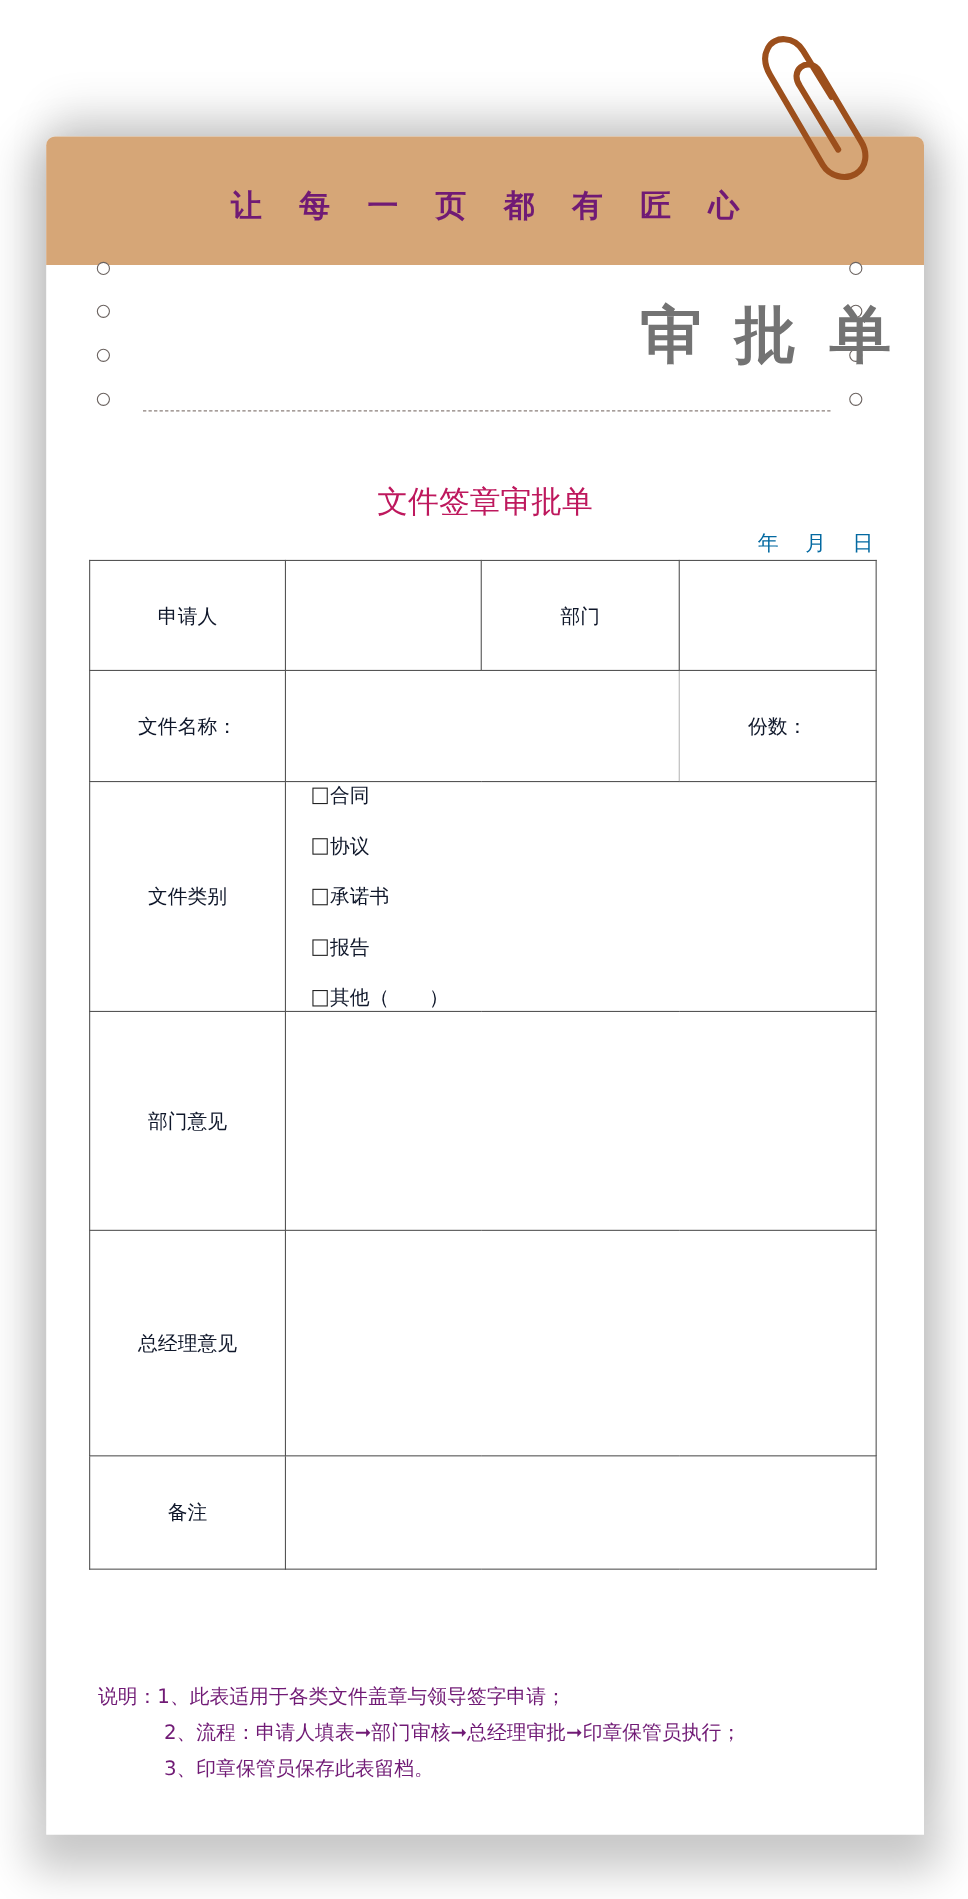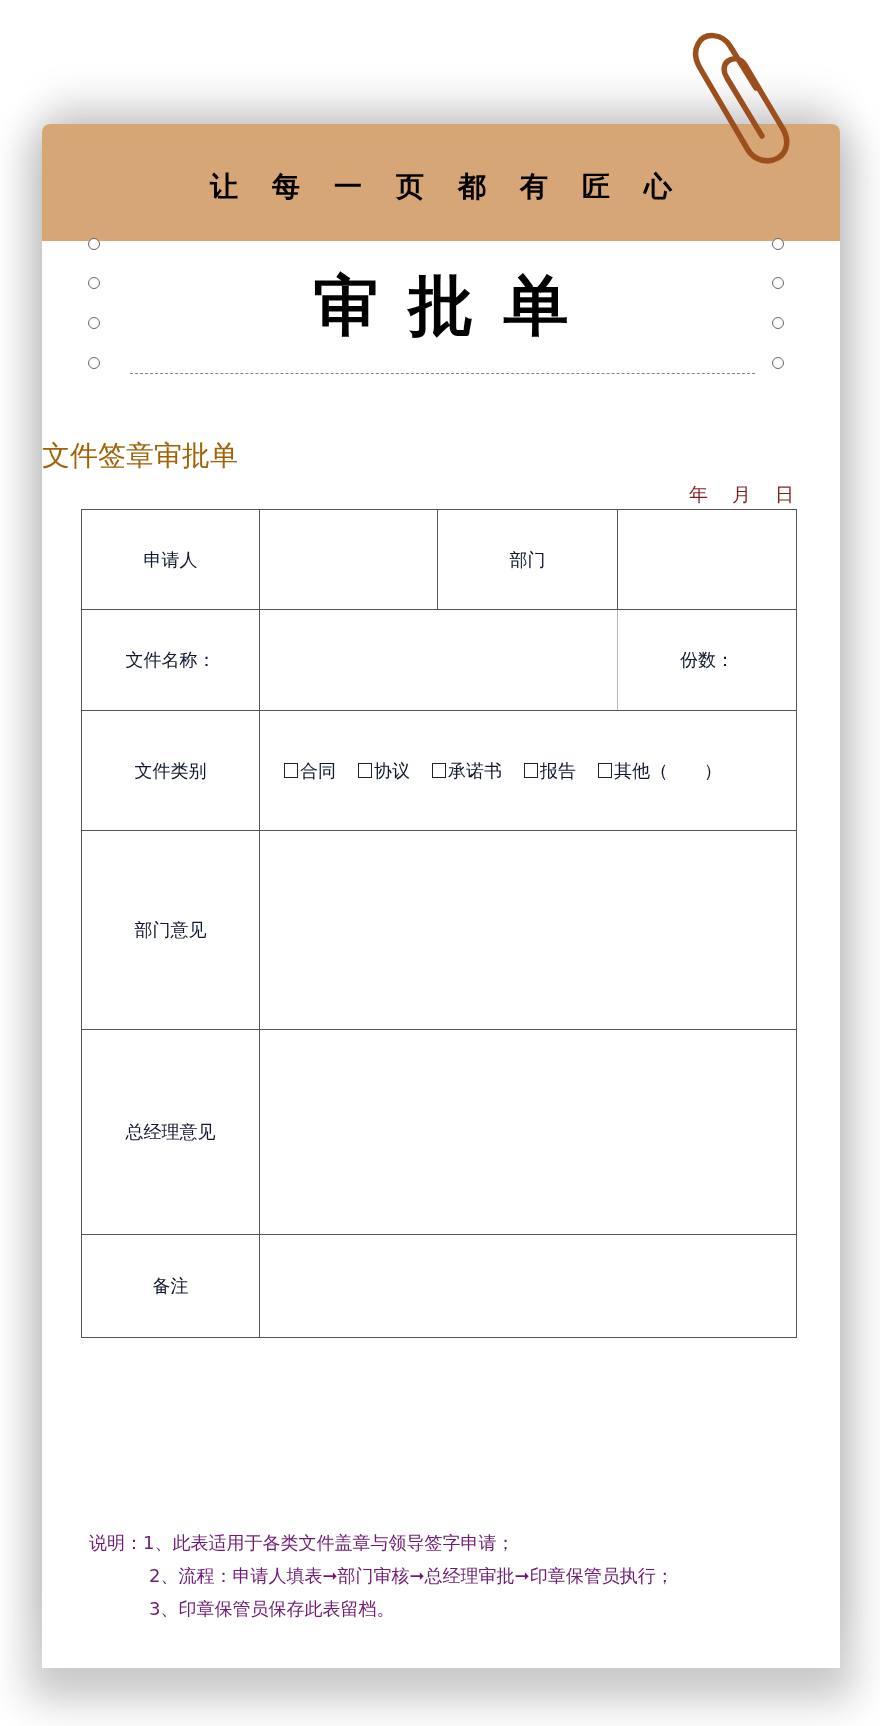--- a/index.html
+++ b/index.html
@@ -11,56 +11,56 @@
     position: absolute; left: 42px; top: 124px; width: 798px; height: 1544px;
     background: #ffffff; border-radius: 8px 8px 0 0;
     box-shadow: 0 18px 40px 14px rgba(0,0,0,0.22), 0 -30px 40px -6px rgba(0,0,0,0.12);
   }
   .header-band {
     position: absolute; left: 0; top: 0; width: 798px; height: 117px;
     background: #d6a677; border-radius: 8px 8px 0 0;
     display: flex; align-items: center; justify-content: center;
   }
   .slogan {
-    color: #000000; font-family: Liberation Mono, monospace;
+    color: #701a75; font-family: Liberation Mono, monospace;
     font-size: 28px; font-weight: bold; letter-spacing: 34px; margin-left: 34px; margin-top: 8px;
   }
   .hole {
     position: absolute; width: 12px; height: 12px; border: 1.3px solid #6b6360; border-radius: 50%;
     background: #fff; box-sizing: border-box;
   }
   .big-title {
-    position: absolute; left: 0; width: 798px; top: 146px; text-align: center;
-    font-family: "DejaVu Serif", "Liberation Serif", serif; font-size: 65px; font-weight: bold;
-    color: #000000; letter-spacing: 30px; text-indent: 30px; line-height: 70px;
+    position: absolute; left: 0; width: 798px; top: 146px; text-align: right;
+    font-family: "DejaVu Serif", "Liberation Serif", serif; font-size: 56px; font-weight: bold;
+    color: #737373; letter-spacing: 30px; text-indent: 30px; line-height: 70px;
   }
   .dash-line {
     position: absolute; left: 88px; width: 625px; top: 249px; height: 0;
     border-top: 1.5px dashed #8a7f7a;
   }
   .sub-title {
-    position: absolute; left: 0; width: 798px; top: 312px; 
-    font-size: 28px; color: #a16207; line-height: 40px;
+    position: absolute; left: 0; width: 798px; top: 312px; text-align: center;
+    font-size: 28px; color: #be185d; line-height: 40px;
   }
   .date-line {
-    position: absolute; right: 46px; top: 358px; font-size: 19px; color: #7f1d1d;
+    position: absolute; right: 46px; top: 358px; font-size: 19px; color: #0369a1;
     word-spacing: 18px; line-height: 24px;
   }
   table.form {
     position: absolute; left: 39px; top: 385px; border-collapse: collapse; table-layout: fixed;
     width: 715px;
   }
   table.form td {
     border: 1.3px solid #555; font-size: 18px; text-align: center; vertical-align: middle;
     padding: 0; color: #0f172a;
   }
   table.form td.light { border-right-color: #b8b8b8; }
   table.form tr.light-bottom td { border-bottom-color: #bdbdbd; }
   table.form tr.thick-top td { border-top: 1.6px solid #222; }
-  .checks { display: flex; justify-content: flex-start; padding-left: 24px; gap: 22px; font-size: 18px; }
+  .checks { display: flex; justify-content: flex-start; padding-left: 24px; gap: 22px; font-size: 18px; flex-direction: column; }
   .check-item { display: inline-flex; align-items: center; white-space: nowrap; }
   .box {
     display: inline-block; width: 14px; height: 15px; border: 1.2px solid #222; box-sizing: border-box;
     margin-right: 2px; background: #fff;
   }
   .notes {
     position: absolute; left: 47px; top: 1402px; font-size: 18px; line-height: 33px; color: #701a75;
   }
   .notes .indent { padding-left: 60px; }
   .clip { position: absolute; left: 690px; top: 28px; width: 120px; height: 145px; z-index: 5; }

